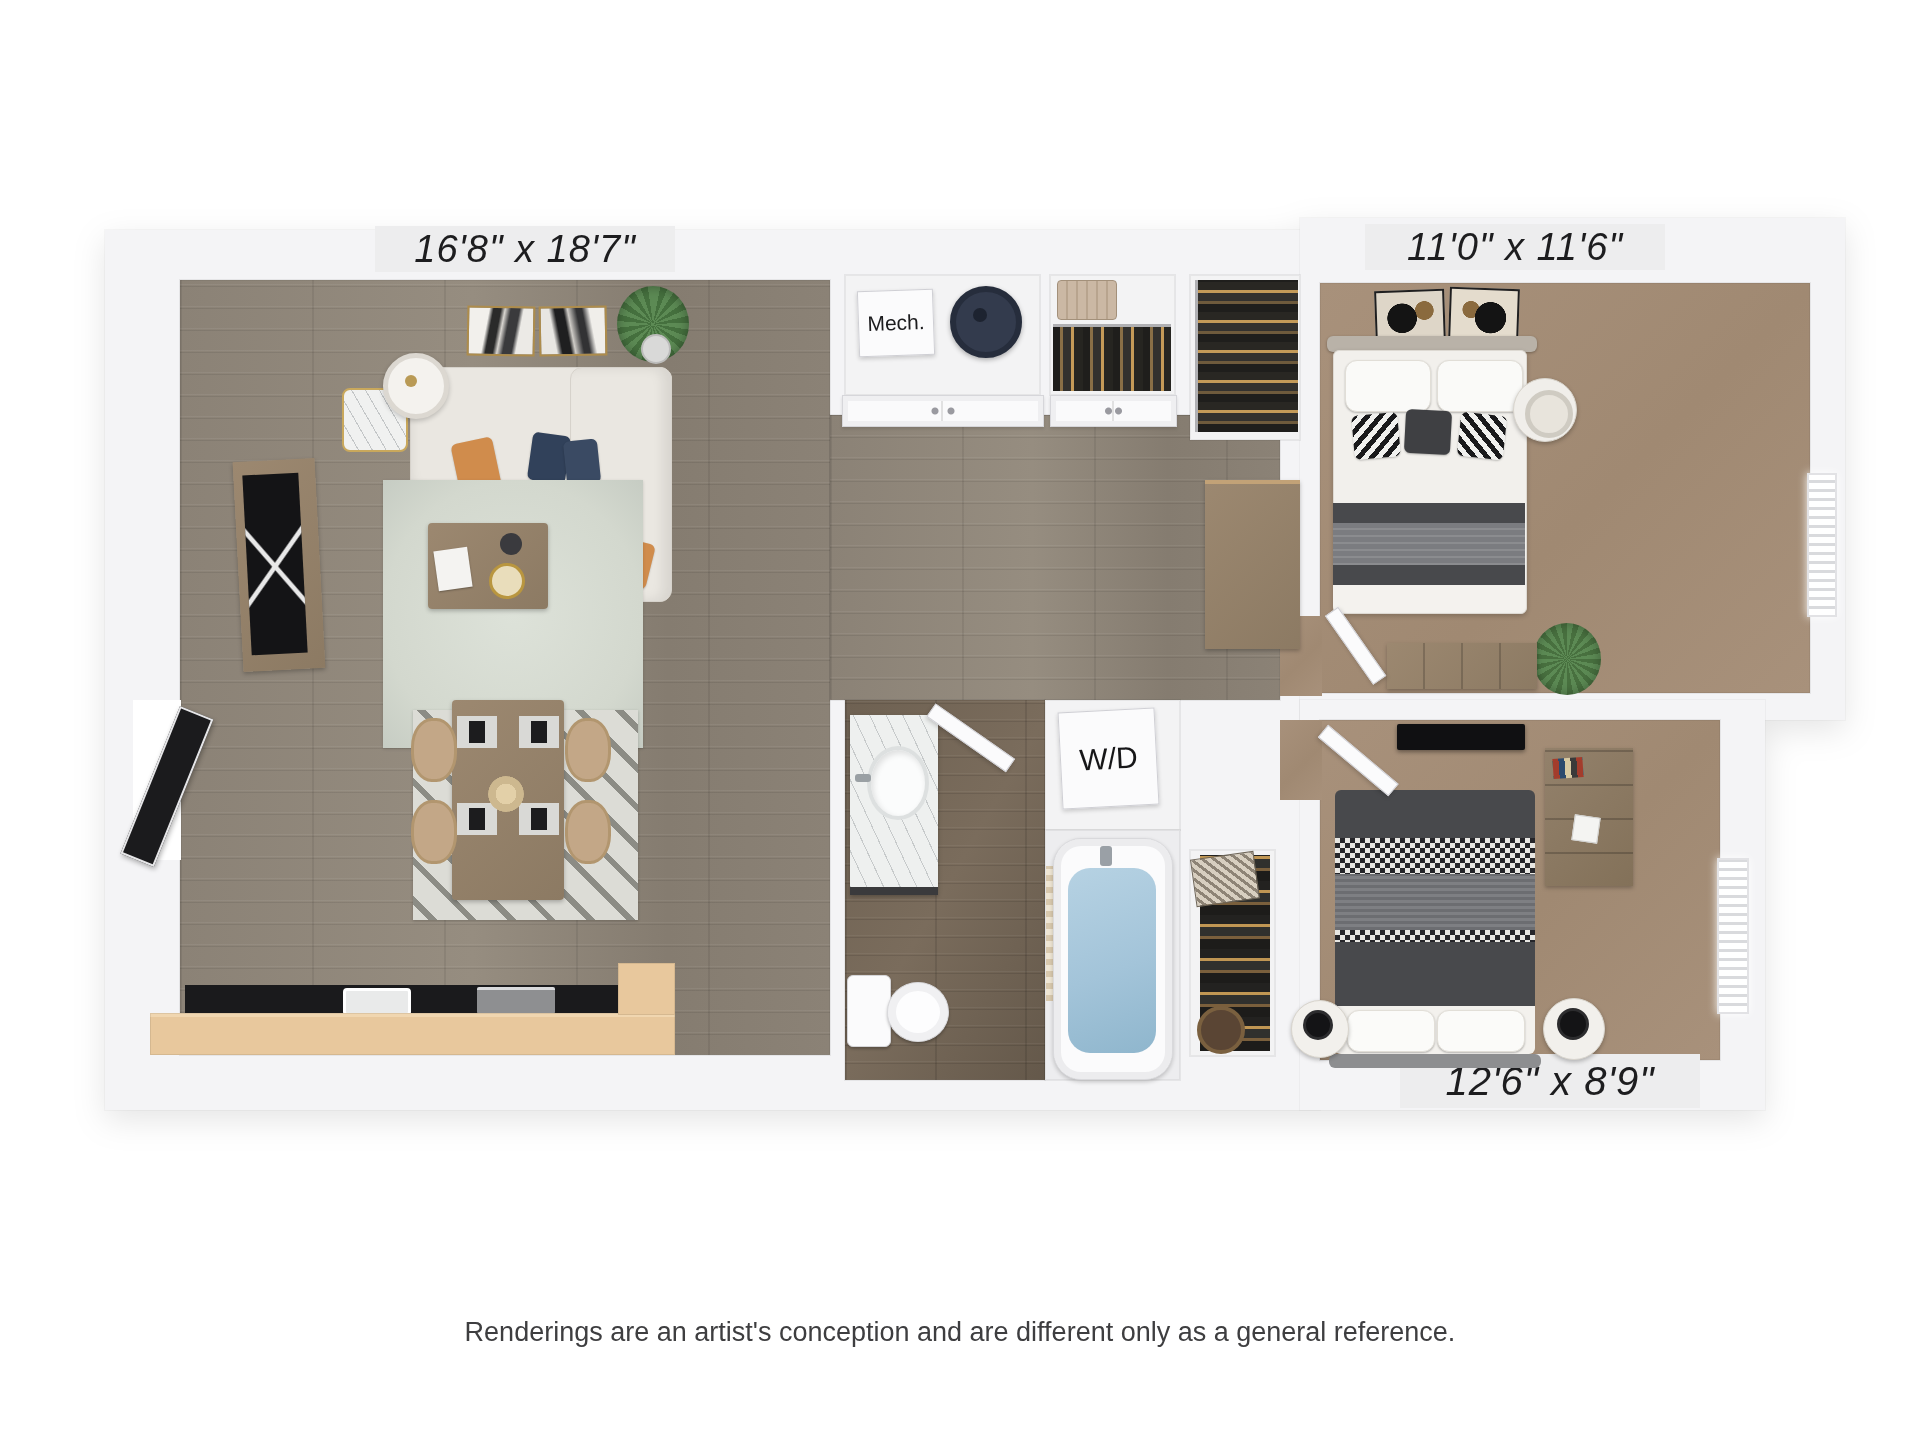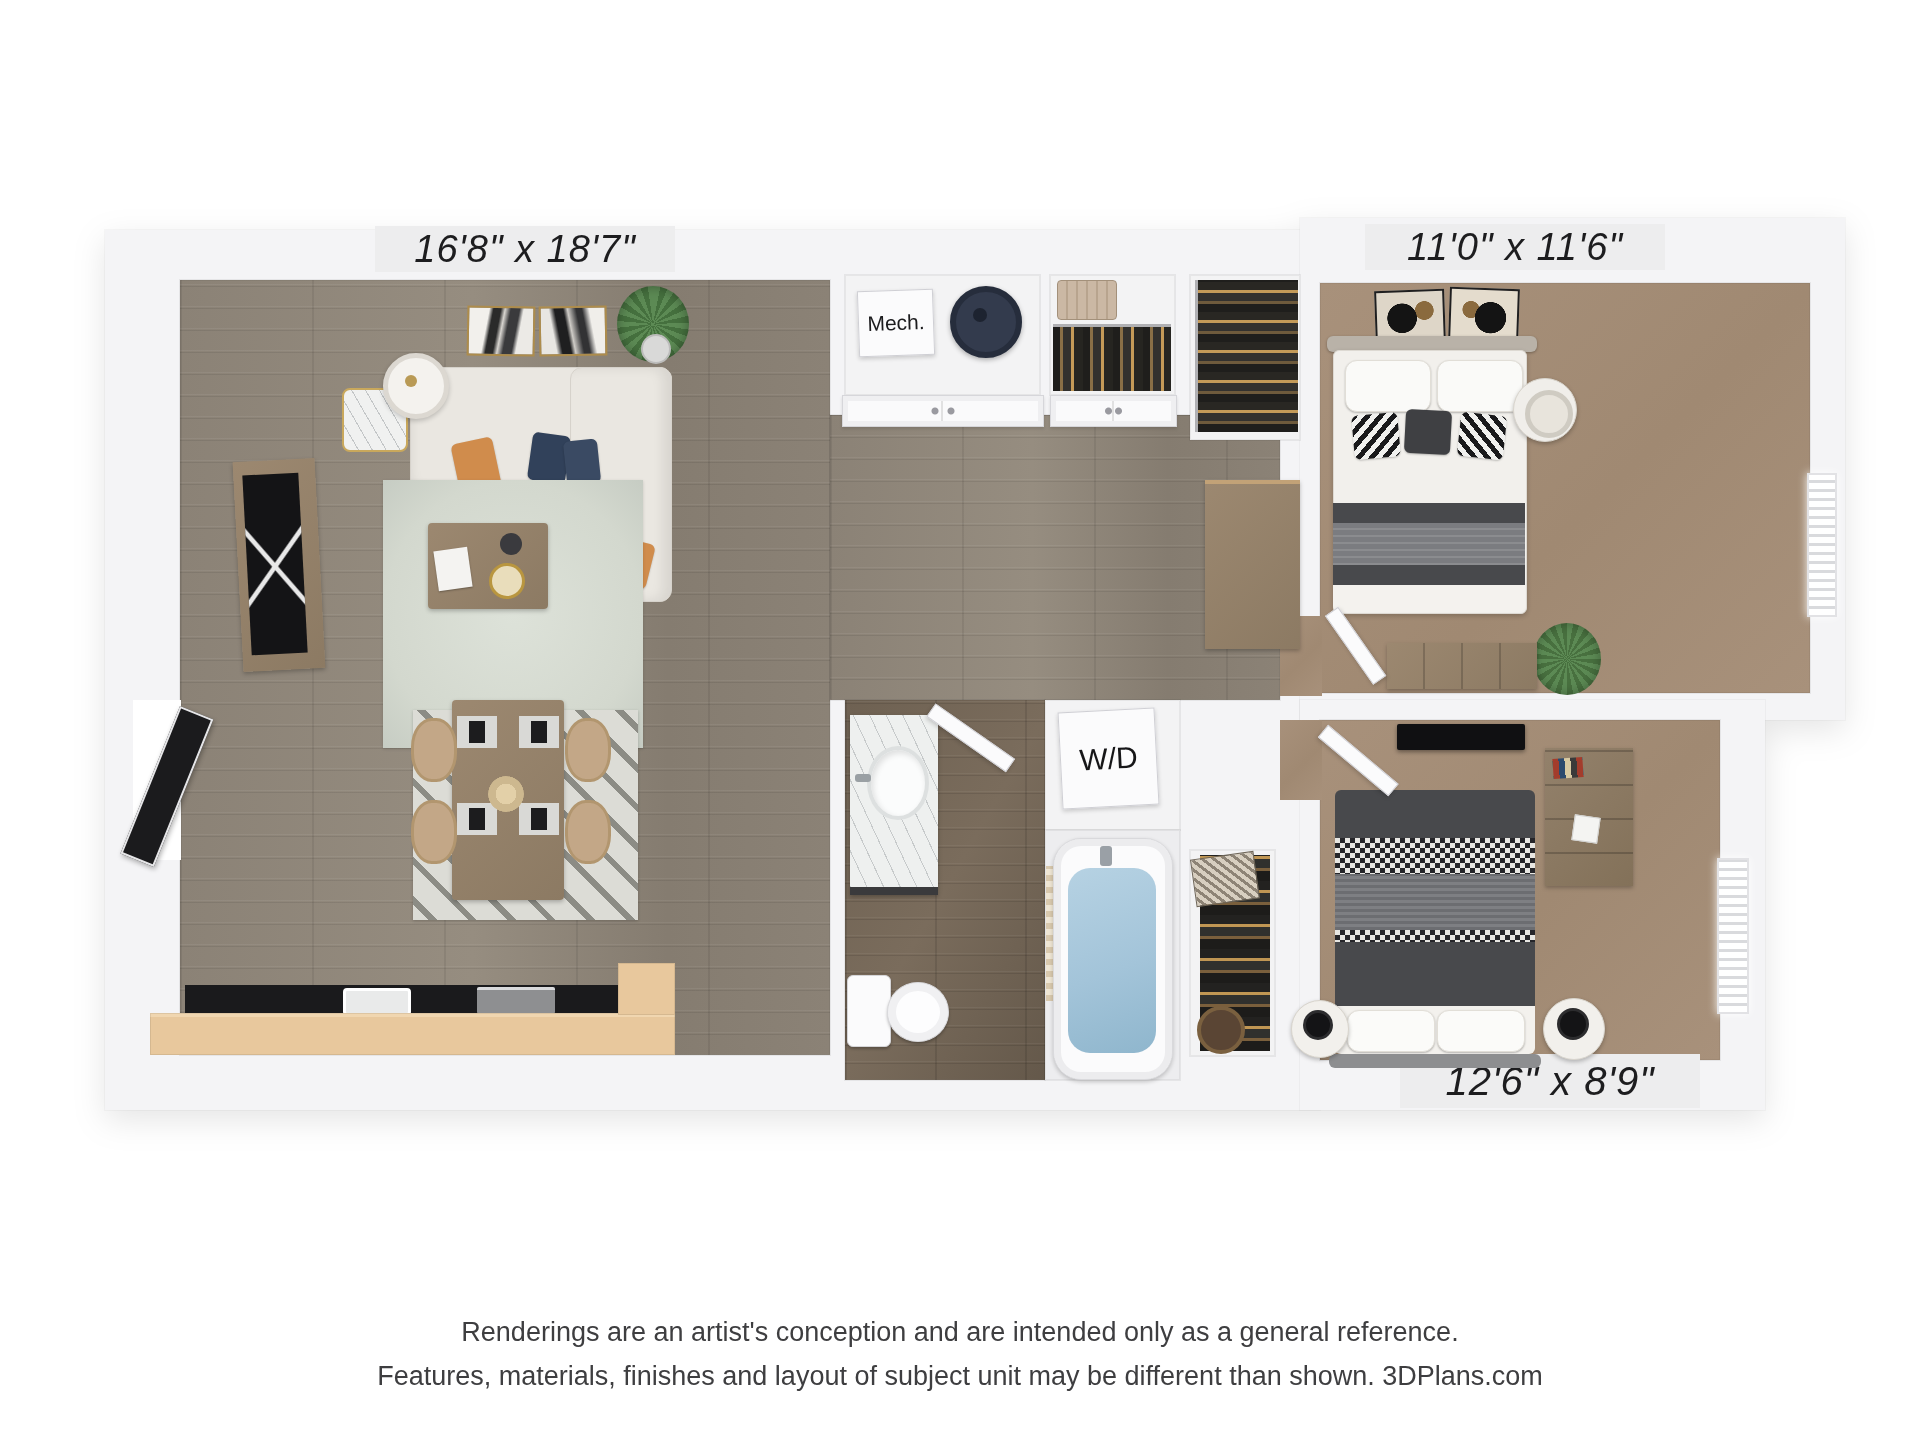--- a/index.html
+++ b/index.html
@@ -194,15 +194,14 @@
   <div class="r" style="left:1452px;top:790px;width:26px;height:26px;border-radius:50%;background:#141416;border:3px solid #2c2c2e;"></div>
   <div class="r woodfurn" style="left:1440px;top:530px;width:88px;height:138px;background:repeating-linear-gradient(0deg,transparent 0 32px,rgba(0,0,0,.2) 32px 34px),linear-gradient(135deg,#93816b,#837159);"></div>
   <div class="r" style="left:1448px;top:540px;width:30px;height:20px;background:repeating-linear-gradient(90deg,#a33c2c 0 6px,#2c4a6e 6px 12px,#d8c9a2 12px 18px,#3a3a3a 18px 24px);transform:rotate(-4deg);"></div>
   <div class="r" style="left:1468px;top:598px;width:24px;height:24px;background:#f4f4f2;border:1px solid #d0d0ce;transform:rotate(8deg);"></div>
   <div class="r" style="left:1612px;top:640px;width:28px;height:152px;background:repeating-linear-gradient(0deg,#ffffff 0 6px,#d9dadd 6px 9px);border:2px solid #e2e2e5;box-shadow:0 0 10px rgba(255,255,255,.9);"></div>
   <div class="r white-door" style="left:1218px;top:505px;width:90px;height:14px;transform:rotate(40deg);transform-origin:left center;"></div>
 
 </div>
 
 <div id="footer">
-  <div>Renderings are an artist's conception and are intended only as a general reference.</div>
-  <div>Features, materials, finishes and layout of subject unit may be different than shown. 3DPlans.com</div>
+  <div>Renderings are an artist's conception and are different only as a general reference.</div>
 </div>
 
 </body></html>

